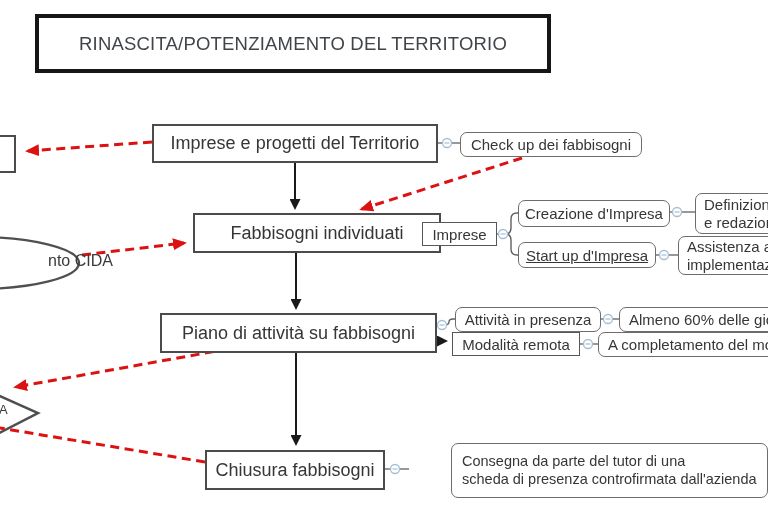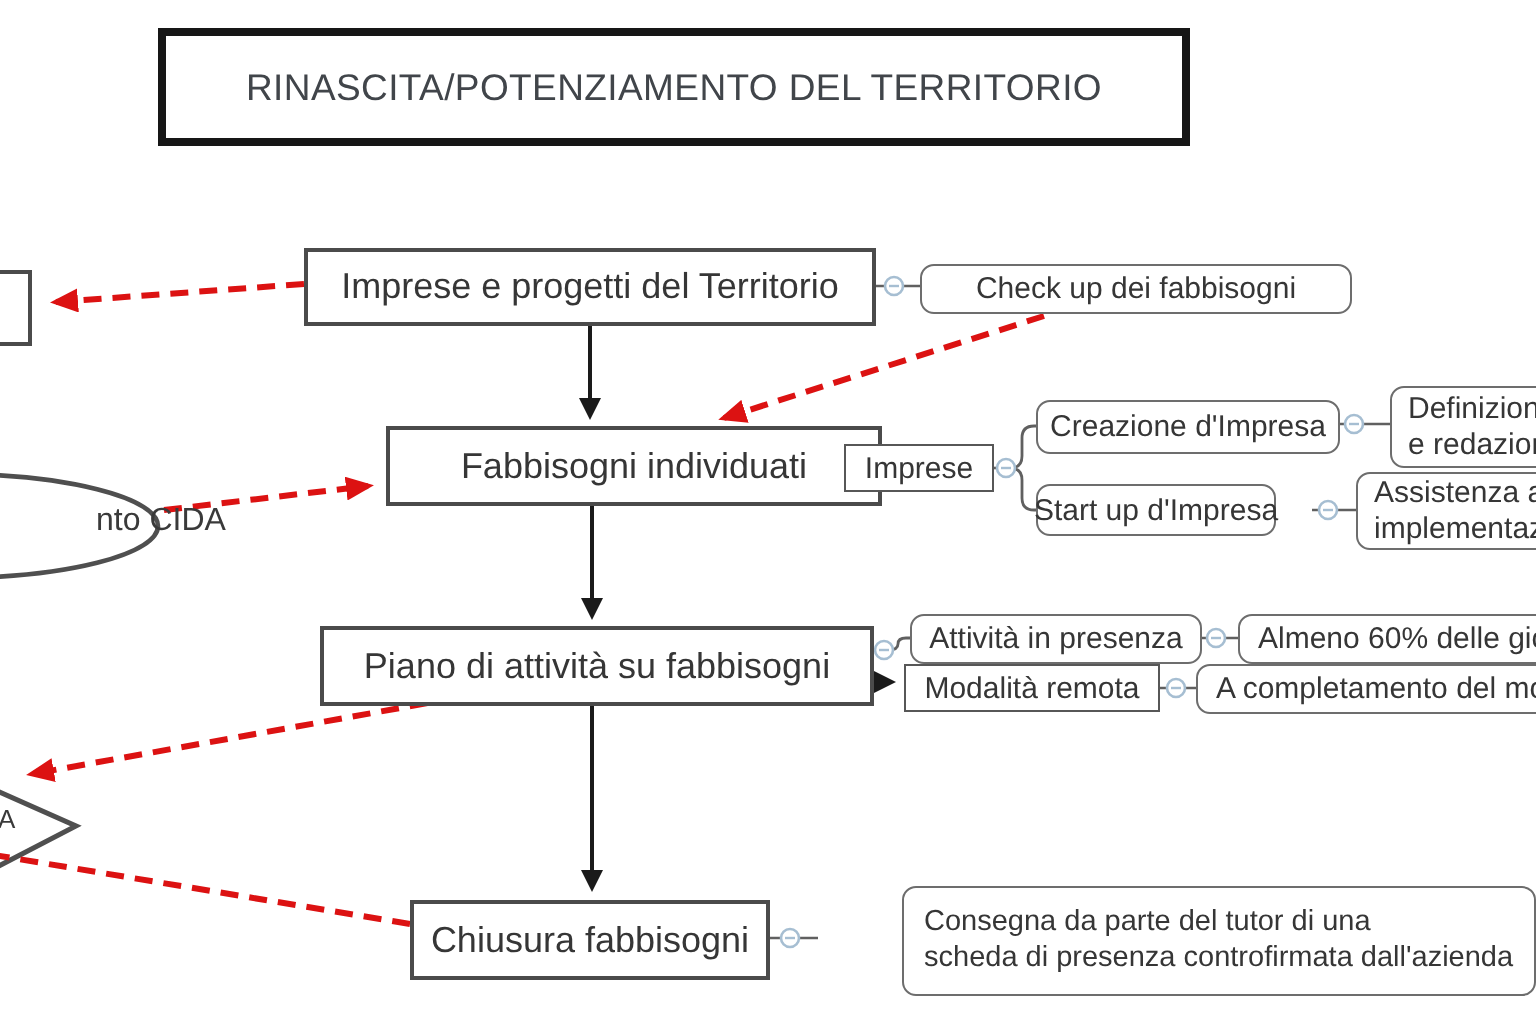--- a/index.html
+++ b/index.html
@@ -97,38 +97,38 @@
       </g>
     <g>
         <circle cx="395" cy="469" r="4.5" fill="#fff" stroke="#a6bed2" stroke-width="1.3"></circle>
         <line x1="392.5" y1="469" x2="397.5" y2="469" stroke="#a6bed2" stroke-width="1.2"></line>
       </g>
   </g>
 </svg>
 
 <div class="node main" style="left:-28px;top:135px;width:44px;height:38px;"></div>
 
-<div class="node title-box" style="left:35px;top:14px;width:516px;height:59px;margin-left:44px;">RINASCITA/POTENZIAMENTO DEL TERRITORIO</div>
+<div class="node title-box" style="left:35px;top:14px;width:516px;height:59px;">RINASCITA/POTENZIAMENTO DEL TERRITORIO</div>
 
 <div class="node main" style="left:152px;top:124px;width:286px;height:39px;">Imprese e progetti del Territorio</div>
 
-<div class="node child" style="left:460px;top:132px;width:216px;height:25px;">Check up dei fabbisogni</div>
+<div class="node child" style="left:460px;top:132px;width:182px;height:25px;">Check up dei fabbisogni</div>
 
 <div class="node main" style="left:193px;top:213px;width:248px;height:40px;">Fabbisogni individuati</div>
 
 <div class="node sq" style="left:422px;top:222px;width:75px;height:24px;">Imprese</div>
 
 <div class="node child" style="left:518px;top:200px;width:152px;height:27px;">Creazione d'Impresa</div>
 
 <div class="node child multi" style="left:695px;top:193px;width:118px;height:41px;">
   <span>Definizione</span>
   <span>e redazione</span>
 </div>
 
-<div class="node child" style="left:518px;top:242px;width:120px;height:26px;">Start up d'Impresa</div>
+<div class="node child" style="left:518px;top:242px;width:138px;height:26px;text-decoration:underline;">Start up d'Impresa</div>
 
 <div class="node child multi" style="left:678px;top:236px;width:133px;height:39px;">
   <span>Assistenza alla</span>
   <span>implementazione</span>
 </div>
 
 <div class="node main" style="left:160px;top:313px;width:277px;height:40px;">Piano di attività su fabbisogni</div>
 
 <div class="node child" style="left:455px;top:307px;width:146px;height:25px;">Attività in presenza</div>
 

